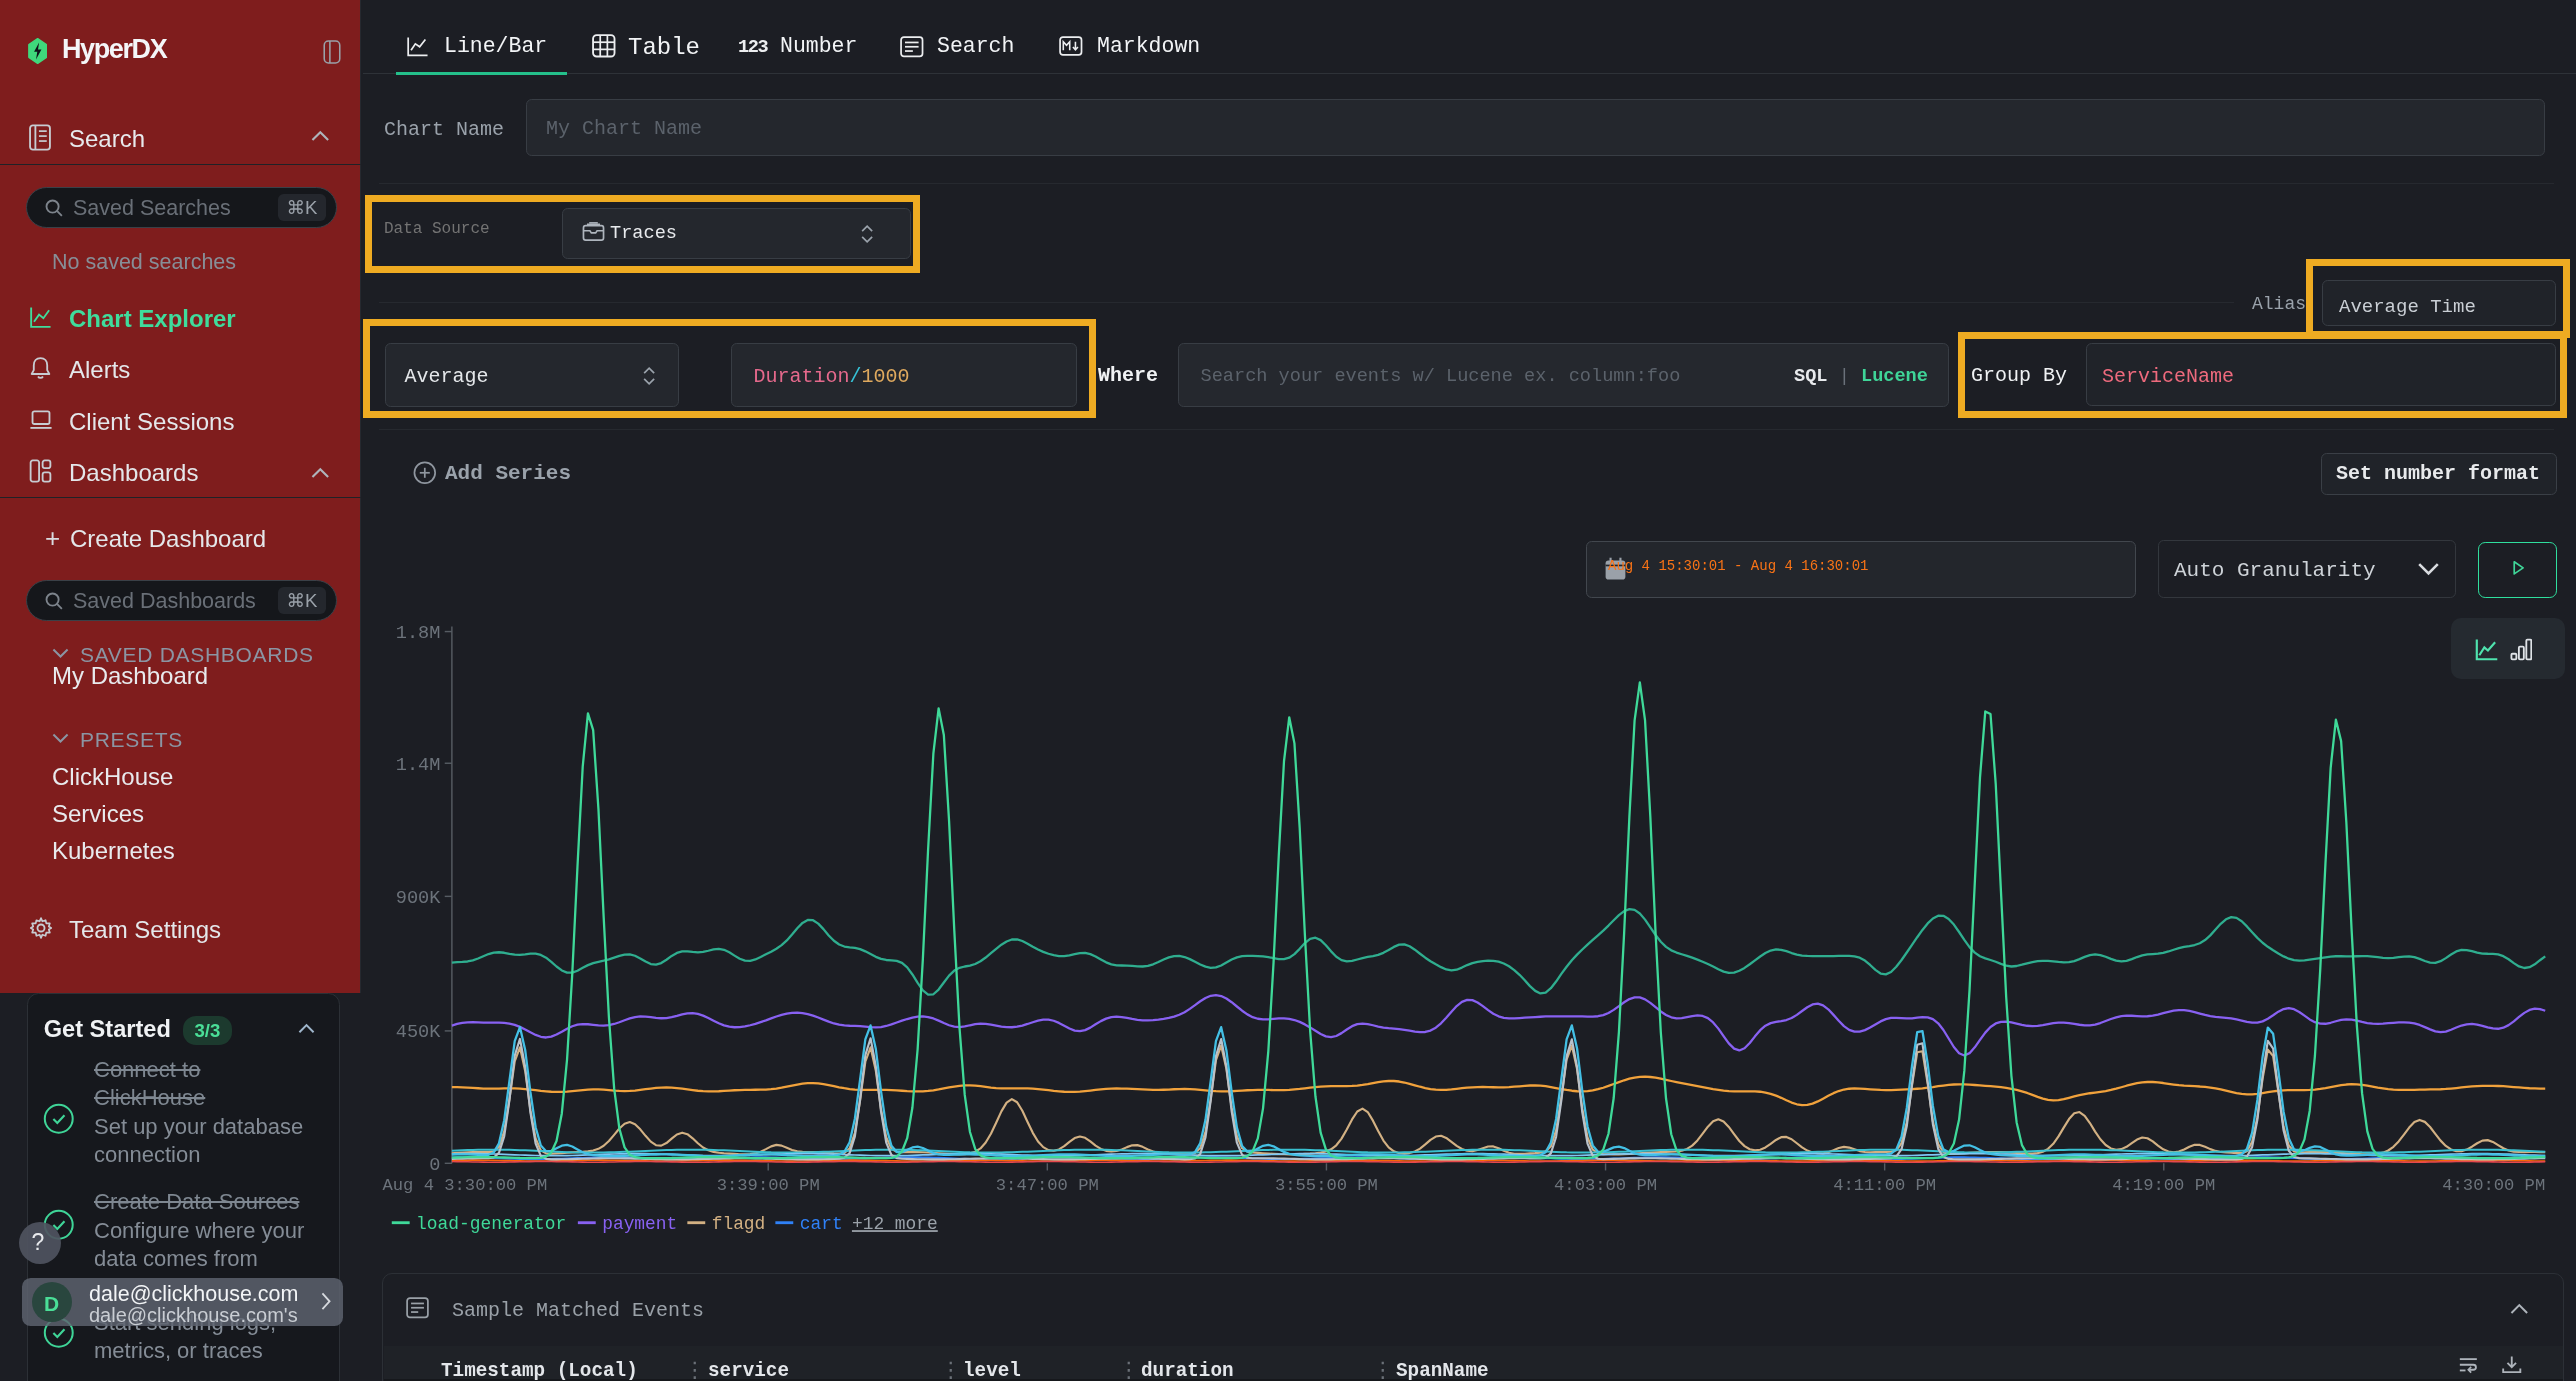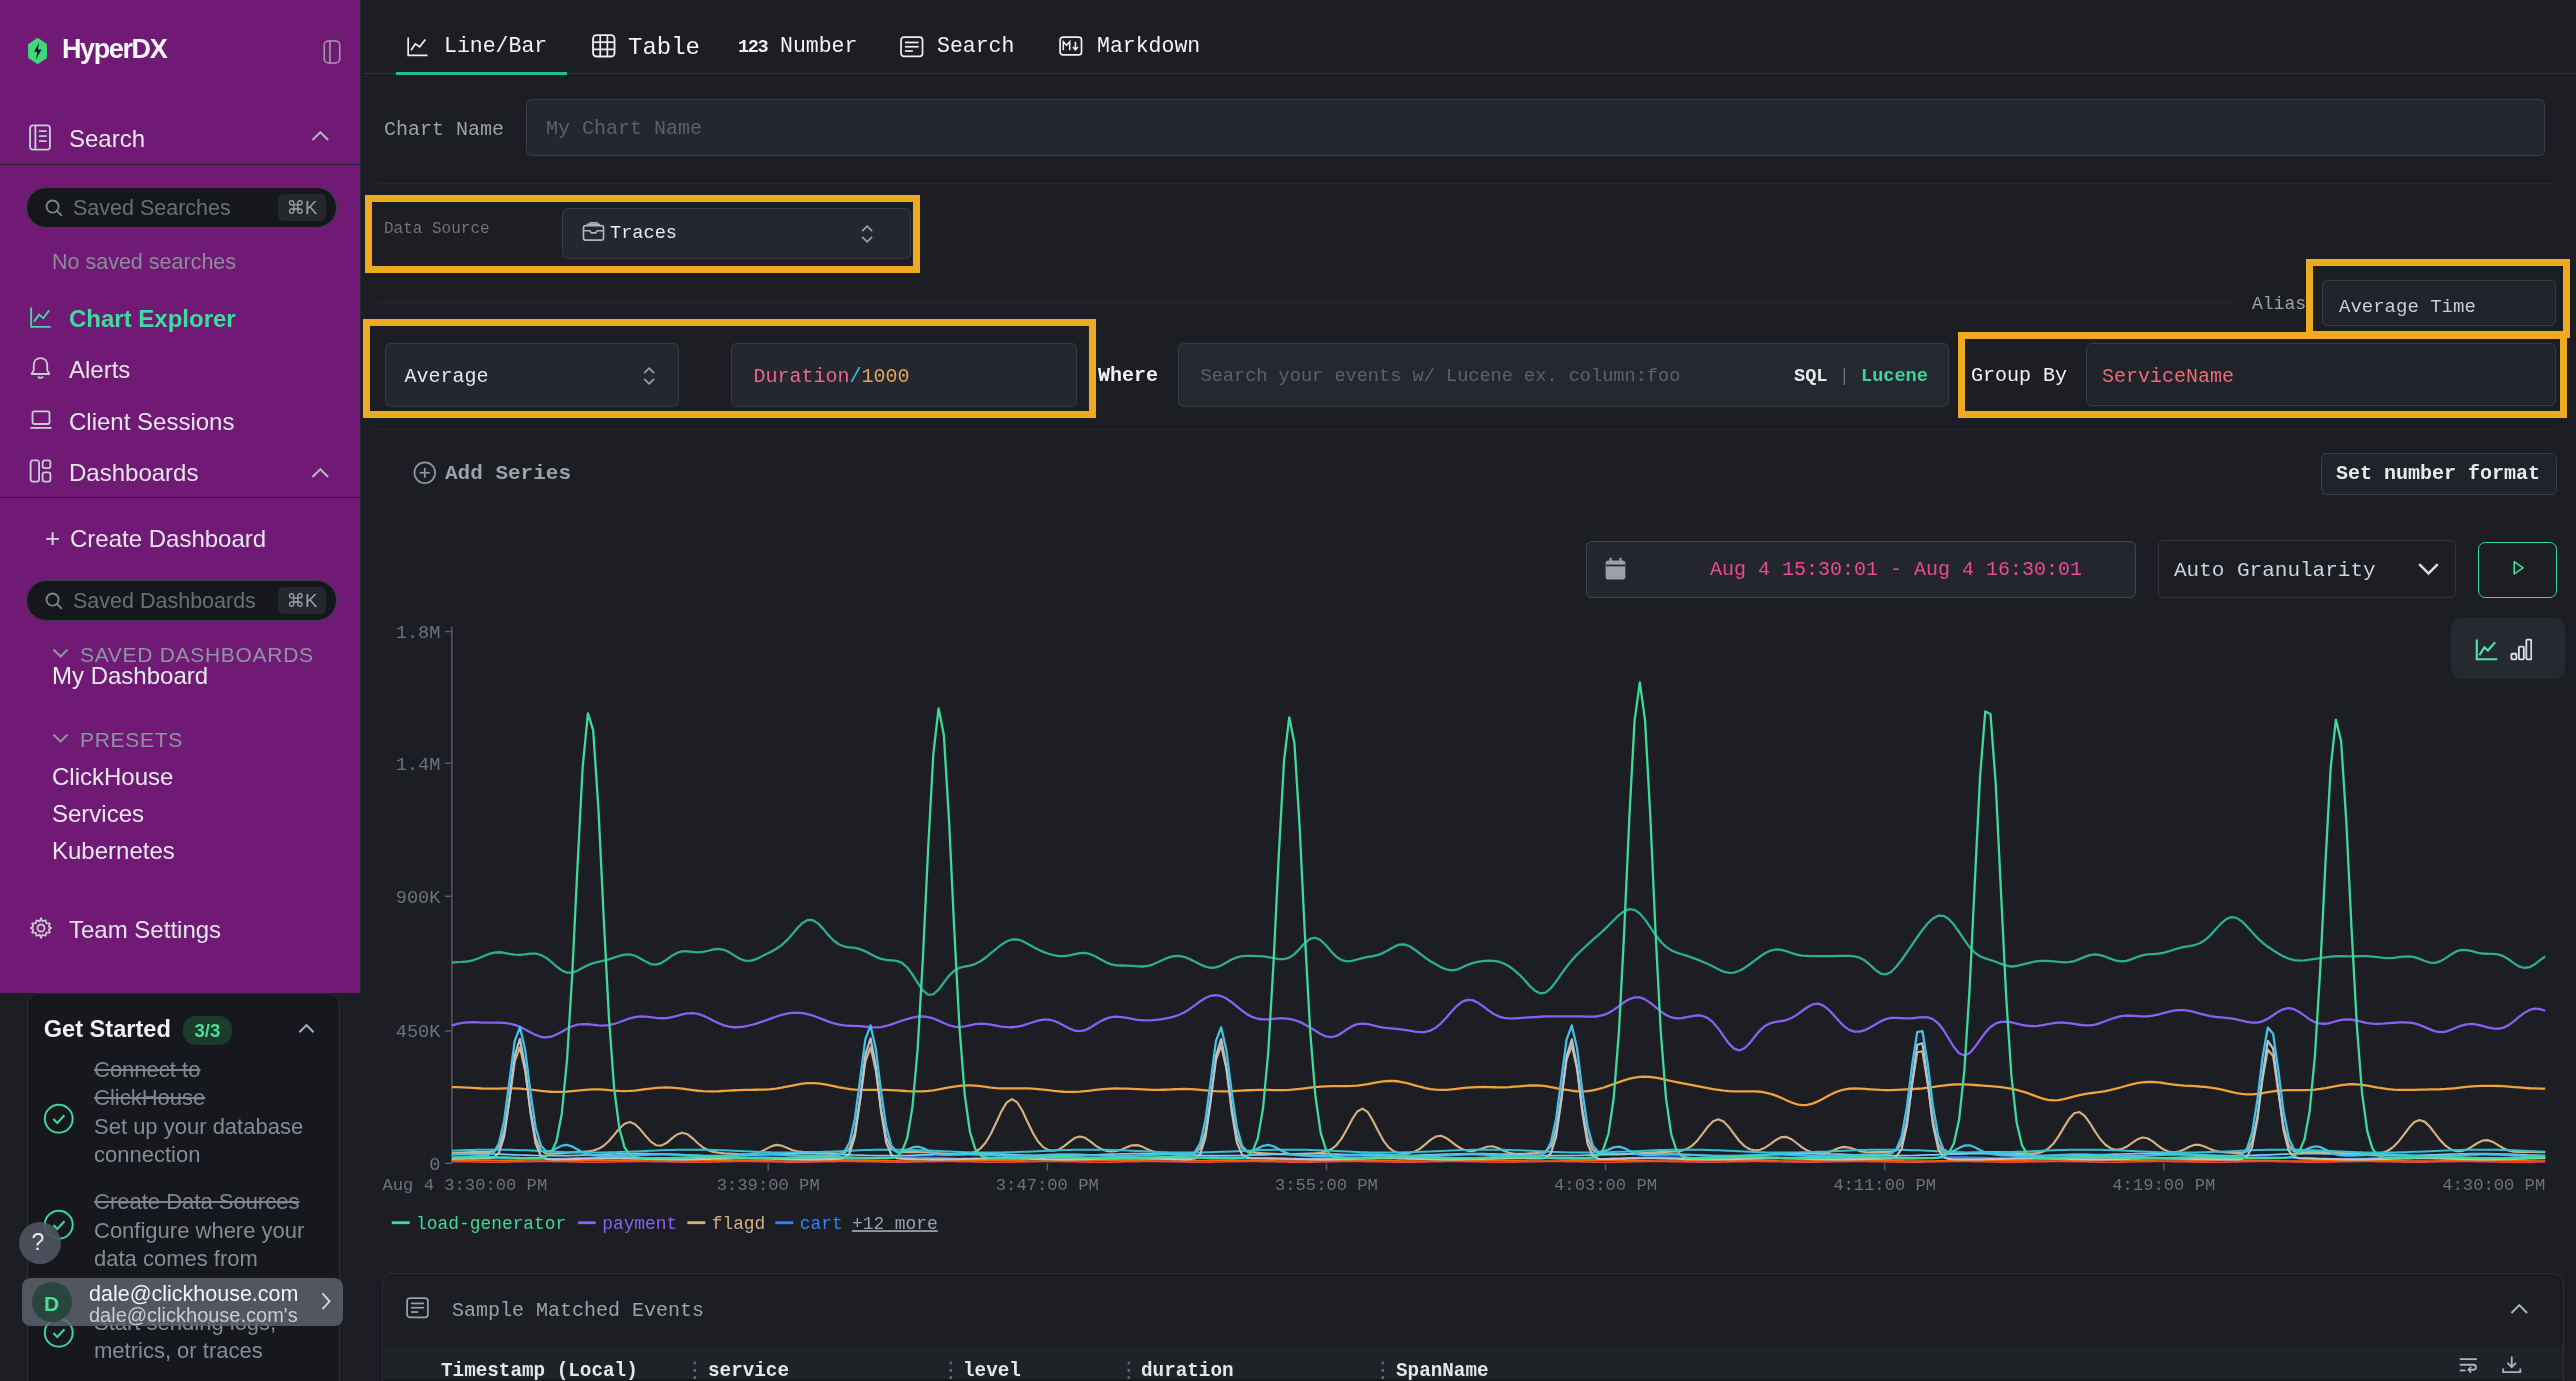--- a/index.html
+++ b/index.html
@@ -8,21 +8,21 @@
 .ab{position:absolute}
 .mono{font-family:"Liberation Mono",monospace}
 .sans{font-family:"Liberation Sans",sans-serif}
 svg{display:block}
 .inp{background:#24272d;border:1.4px solid #383d44;border-radius:5.7px}
 .ylw{position:absolute;border:7.9px solid #eeab22}
 </style>
 </head>
 <body>
 
-<div class="ab" style="left:0;top:0;width:361px;height:993px;background:#701a75;border-right:1.4px solid #26292f">
+<div class="ab" style="left:0;top:0;width:361px;height:993px;background:#7f1d1d;border-right:1.4px solid #26292f">
 
   <svg class="ab" style="left:28px;top:38px" width="19.3" height="26" viewBox="0 0 27 36">
     <path d="M13.5 0.8 L25.8 9.2 L25.8 26.8 L13.5 35.2 L1.2 26.8 L1.2 9.2 Z" fill="#3fd97c" stroke="#3fd97c" stroke-width="2" stroke-linejoin="round"></path>
     <path d="M15.5 6 L8.5 19 L13 19 L11.2 30 L18.8 16 L14 16 Z" fill="#10131a"></path>
   </svg>
   <div class="ab sans" style="left:62px;top:34px;font-size:27px;font-weight:bold;color:#f4f6f8;letter-spacing:-1.4px">HyperDX</div>
   <svg class="ab" style="left:323px;top:40px" width="18" height="24" viewBox="0 0 25 34">
     <rect x="1.5" y="1.5" width="22" height="31" rx="6" fill="none" stroke="#9aa1a9" stroke-width="2.2"></rect>
     <line x1="9.5" y1="1.5" x2="9.5" y2="32.5" stroke="#9aa1a9" stroke-width="2.2"></line>
   </svg>
@@ -239,21 +239,21 @@
 <div class="ab" style="left:2321px;top:453px;width:236px;height:42px;border:1.4px solid #3a3f46;border-radius:5.7px;background:#202329"></div>
 <div class="ab mono" style="left:2336px;top:462px;font-size:20px;font-weight:bold;color:#e8eaec">Set number format</div>
 
 <div class="ab" style="left:1586px;top:541px;width:550px;height:57px;border:1.4px solid #42474e;border-radius:5.7px;background:#23262c"></div>
 <svg class="ab" style="left:1604px;top:557px" width="23" height="24" viewBox="0 0 32 34">
   <rect x="2" y="5" width="28" height="27" rx="4" fill="#9aa1a9"></rect>
   <line x1="9" y1="1" x2="9" y2="8" stroke="#9aa1a9" stroke-width="3"></line>
   <line x1="23" y1="1" x2="23" y2="8" stroke="#9aa1a9" stroke-width="3"></line>
   <line x1="2" y1="12" x2="30" y2="12" stroke="#23262c" stroke-width="2.4"></line>
 </svg>
-<div class="ab mono" style="left:1710px;top:558px;font-size:20px;color:#ec4899">Aug 4 15:30:01 - Aug 4 16:30:01</div>
+<div class="ab mono" style="left:1608px;top:558px;font-size:14px;color:#f97316">Aug 4 15:30:01 - Aug 4 16:30:01</div>
 <div class="ab" style="left:2158px;top:540px;width:298px;height:58px;border:1.4px solid #33373d;border-radius:5.7px"></div>
 <div class="ab mono" style="left:2174px;top:559px;font-size:21px;color:#ced3d8">Auto Granularity</div>
 <svg class="ab" style="left:2417px;top:562px" width="23" height="14.3" viewBox="0 0 32 20">
   <path d="M3 3 L16 16 L29 3" fill="none" stroke="#d9dce0" stroke-width="3.6"></path>
 </svg>
 <div class="ab" style="left:2478px;top:542px;width:79px;height:56px;border:1.8px solid #2fdf9e;border-radius:7.2px"></div>
 <svg class="ab" style="left:2512px;top:560px" width="13" height="15.7" viewBox="0 0 18 22">
   <path d="M3 2.5 L15.5 11 L3 19.5 Z" fill="none" stroke="#3fd598" stroke-width="2.4" stroke-linejoin="round"></path>
 </svg>
 

